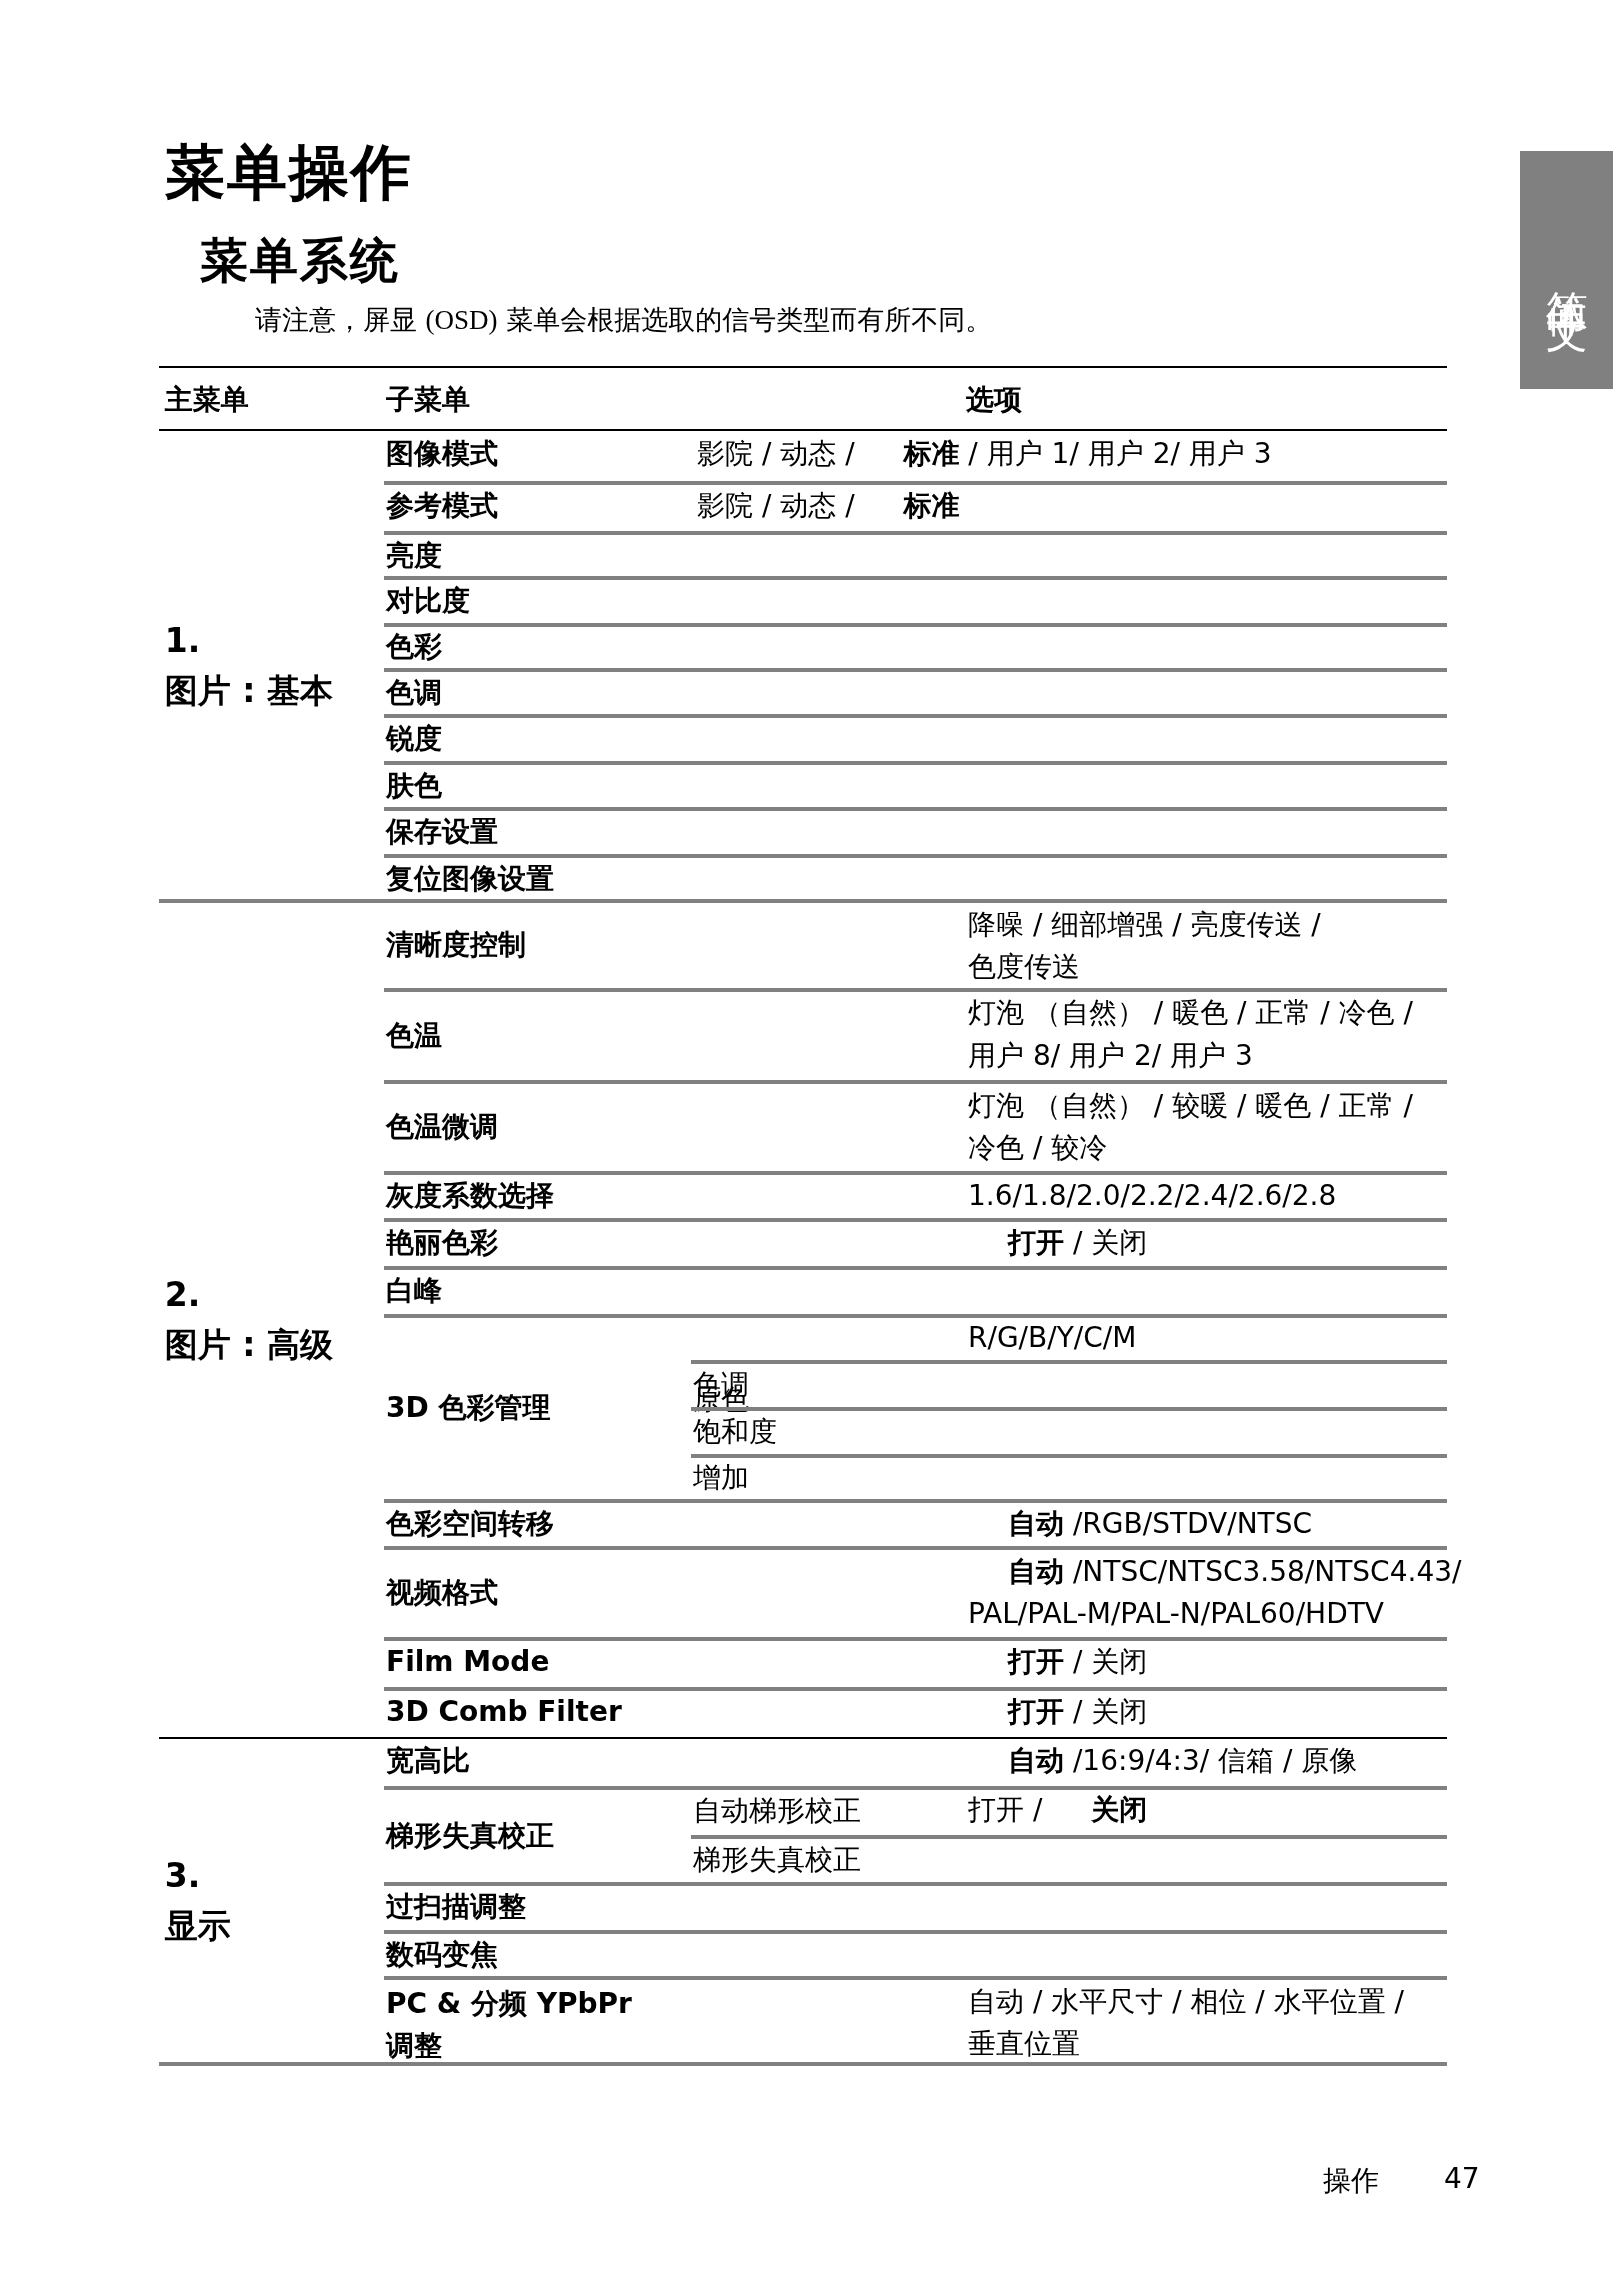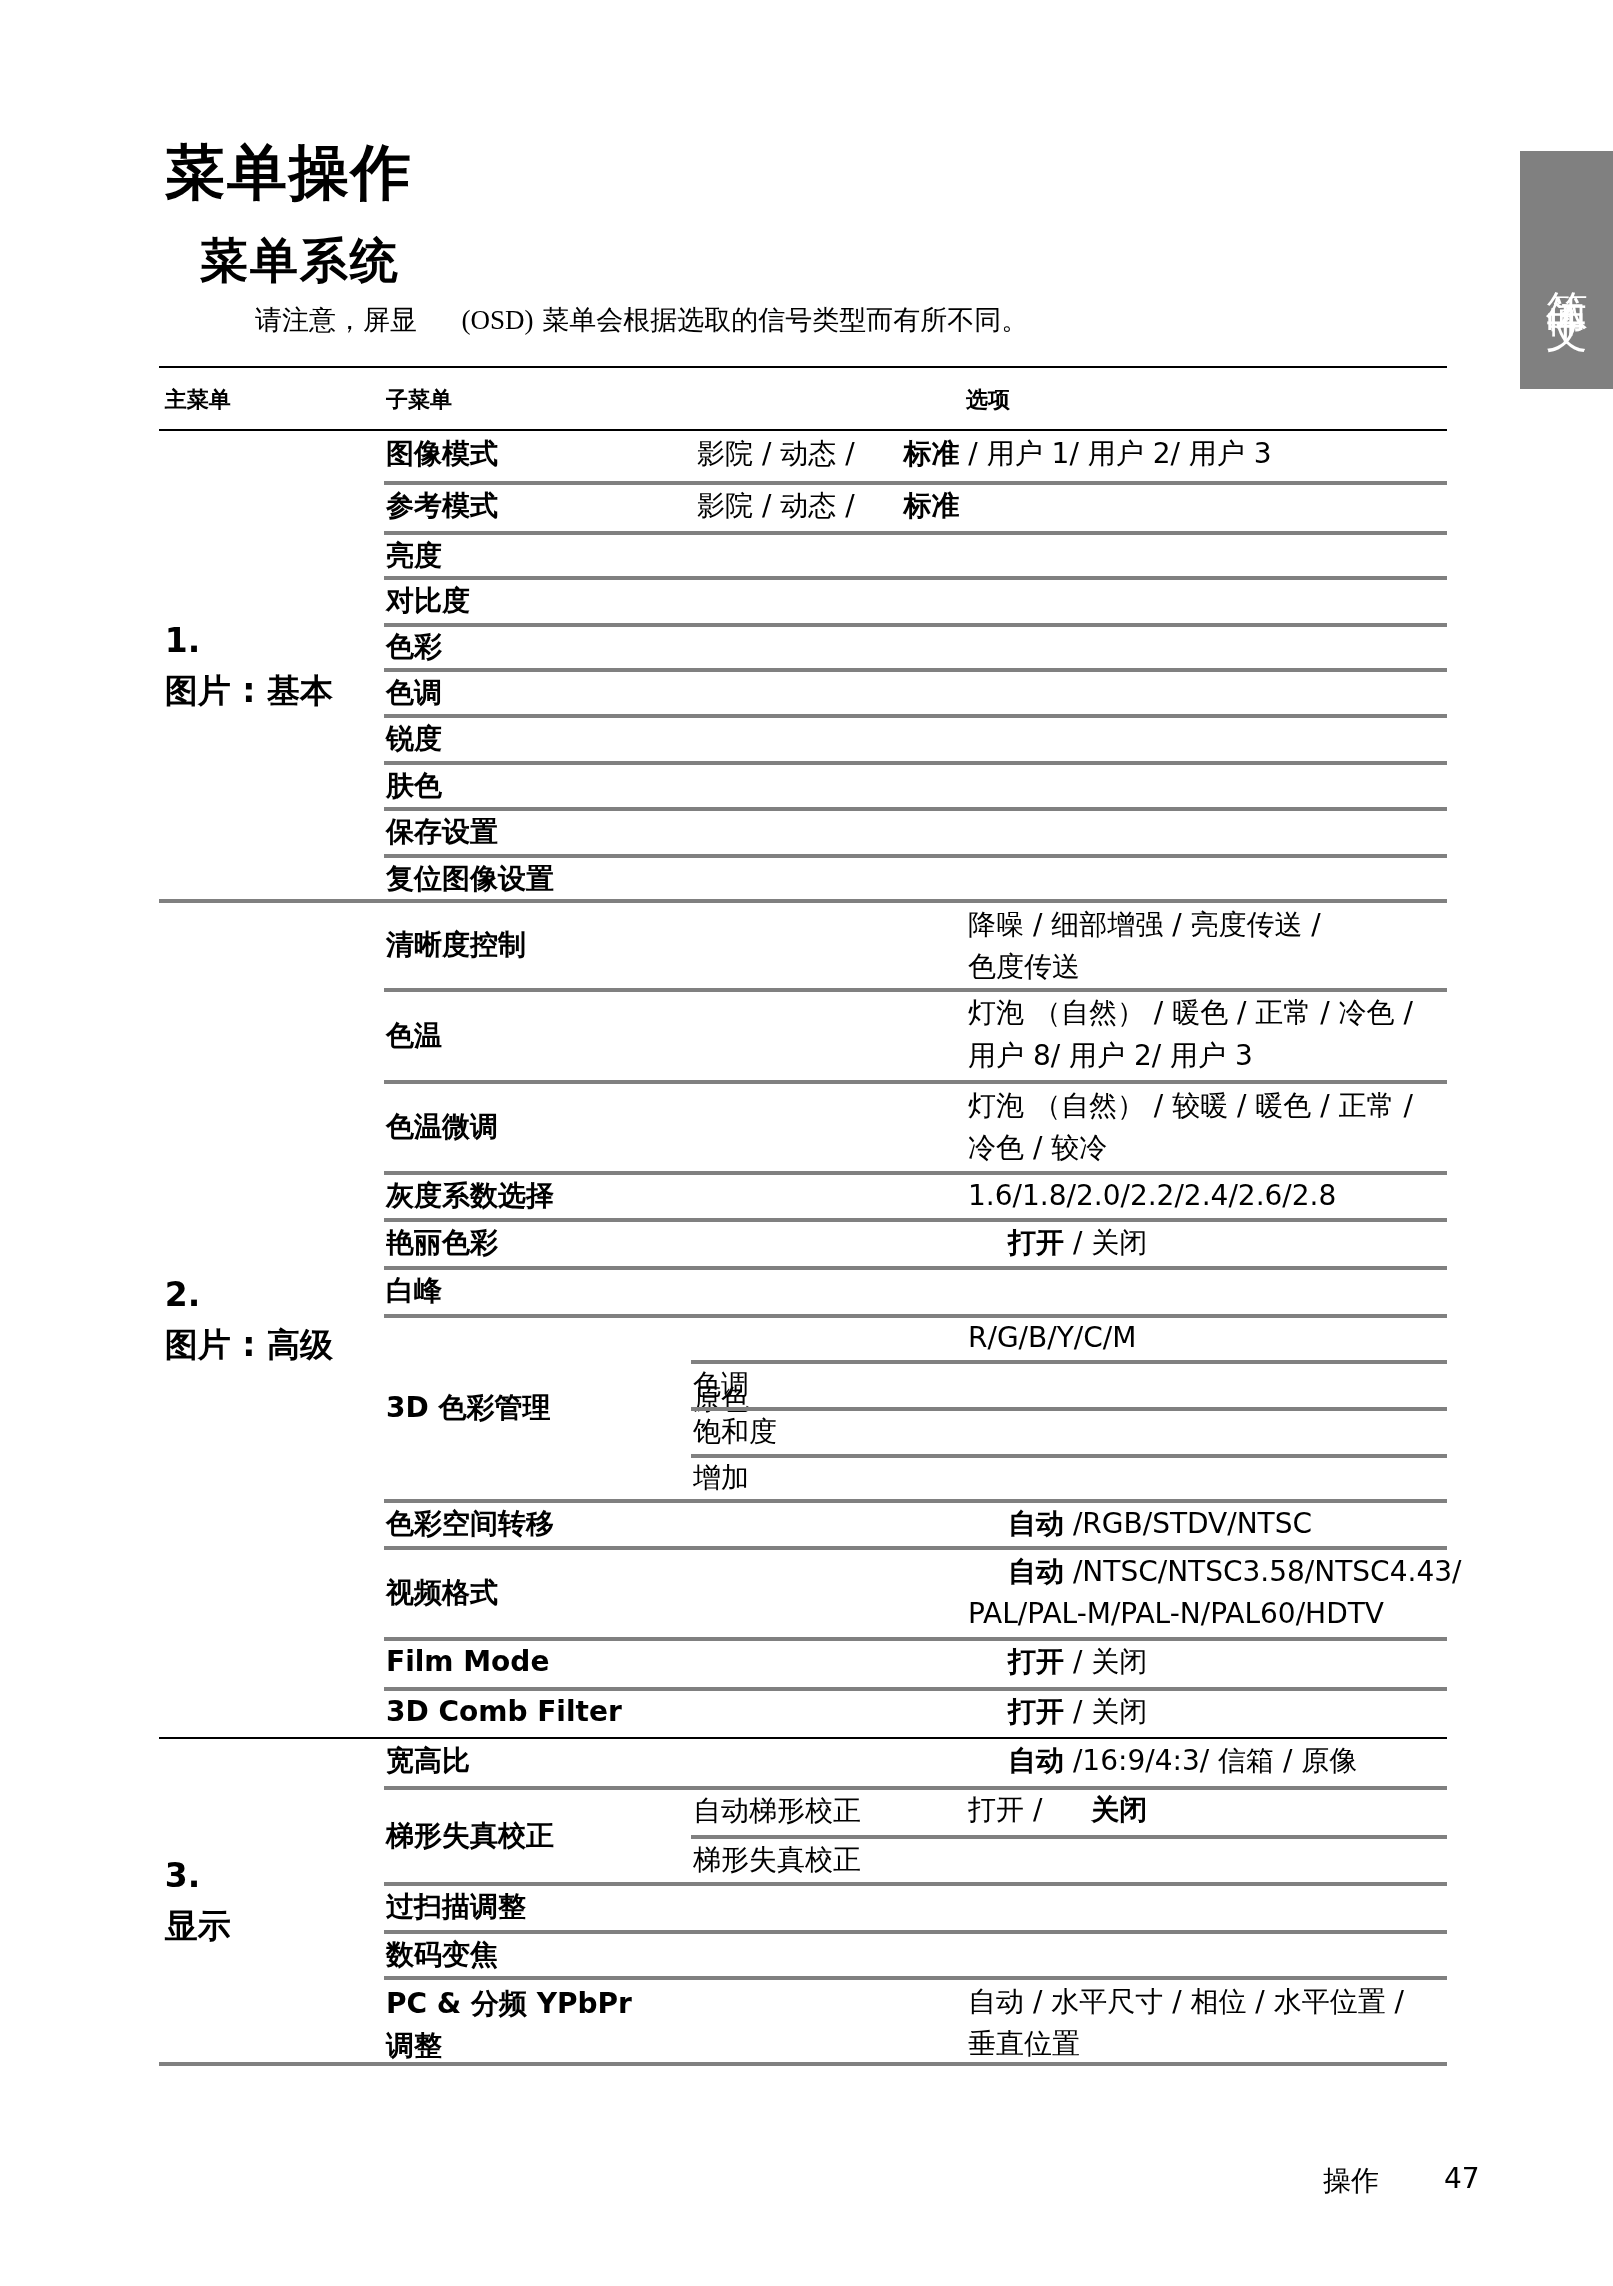--- a/index.html
+++ b/index.html
@@ -1,29 +1,29 @@
 <!DOCTYPE html>
 <html><head>
 <meta charset="utf-8">
 <style>
   html, body { margin:0; padding:0; background:#ffffff; }
   body { width:1614px; height:2286px; position:relative; overflow:hidden;
          font-family:"DejaVu Sans","Liberation Sans",sans-serif; color:#000; }
   .h1 { position:absolute; left:165px; top:142px; font-size:60px; font-weight:bold; letter-spacing:1.9px; line-height:1; }
   .h2 { position:absolute; left:200px; top:236px; font-size:48px; font-weight:bold; letter-spacing:1.9px; line-height:1; }
   .note { position:absolute; left:255px; top:306px; font-size:27px; line-height:1; }
-  .note .serif { font-family:"Liberation Serif","DejaVu Serif",serif;margin-left:36px; }
+  .note .serif { font-family:"Liberation Serif","DejaVu Serif",serif; }
   .side-tab { position:absolute; left:1520px; top:151px; width:94px; height:238px; background:#808080;
               display:flex; align-items:center; justify-content:center; }
   .side-tab span { writing-mode:vertical-rl; color:#fff; font-size:42px; letter-spacing:5.8px; }
   .tbl { position:absolute; left:159px; width:1288px; top:0; }
   .line { position:absolute; left:0; right:0; height:3.8px; background:#808080; }
   .line.black { background:#000; height:1.9px; }
   .cell { position:absolute; font-size:28px; line-height:44px; white-space:nowrap; }
-  .hdr { font-size:22px; font-weight:bold; }
+  .hdr { font-size:28px; font-weight:bold; }
   .main-label { position:absolute; left:5.8px; font-size:33px; font-weight:bold; line-height:50px; }
   .sub { font-weight:bold;text-align:center; }
   .opt b { font-weight:bold;margin-left:40px; }
   .footer { position:absolute; top:2162px; font-size:28px; }
   .wm { position:absolute; left:1143px; top:2056px; color:#e6e6e6; font-family:"Liberation Sans",sans-serif;
         font-weight:bold; font-size:77px; -webkit-text-stroke:1.9px #d0d0d0; opacity:0.9; }
   .wm2 { position:absolute; left:1143px; top:2176px; color:#f0f0f0; font-size:46px; font-weight:bold;
          -webkit-text-stroke:1.4px #d6d6d6; }
 </style>
 </head>

